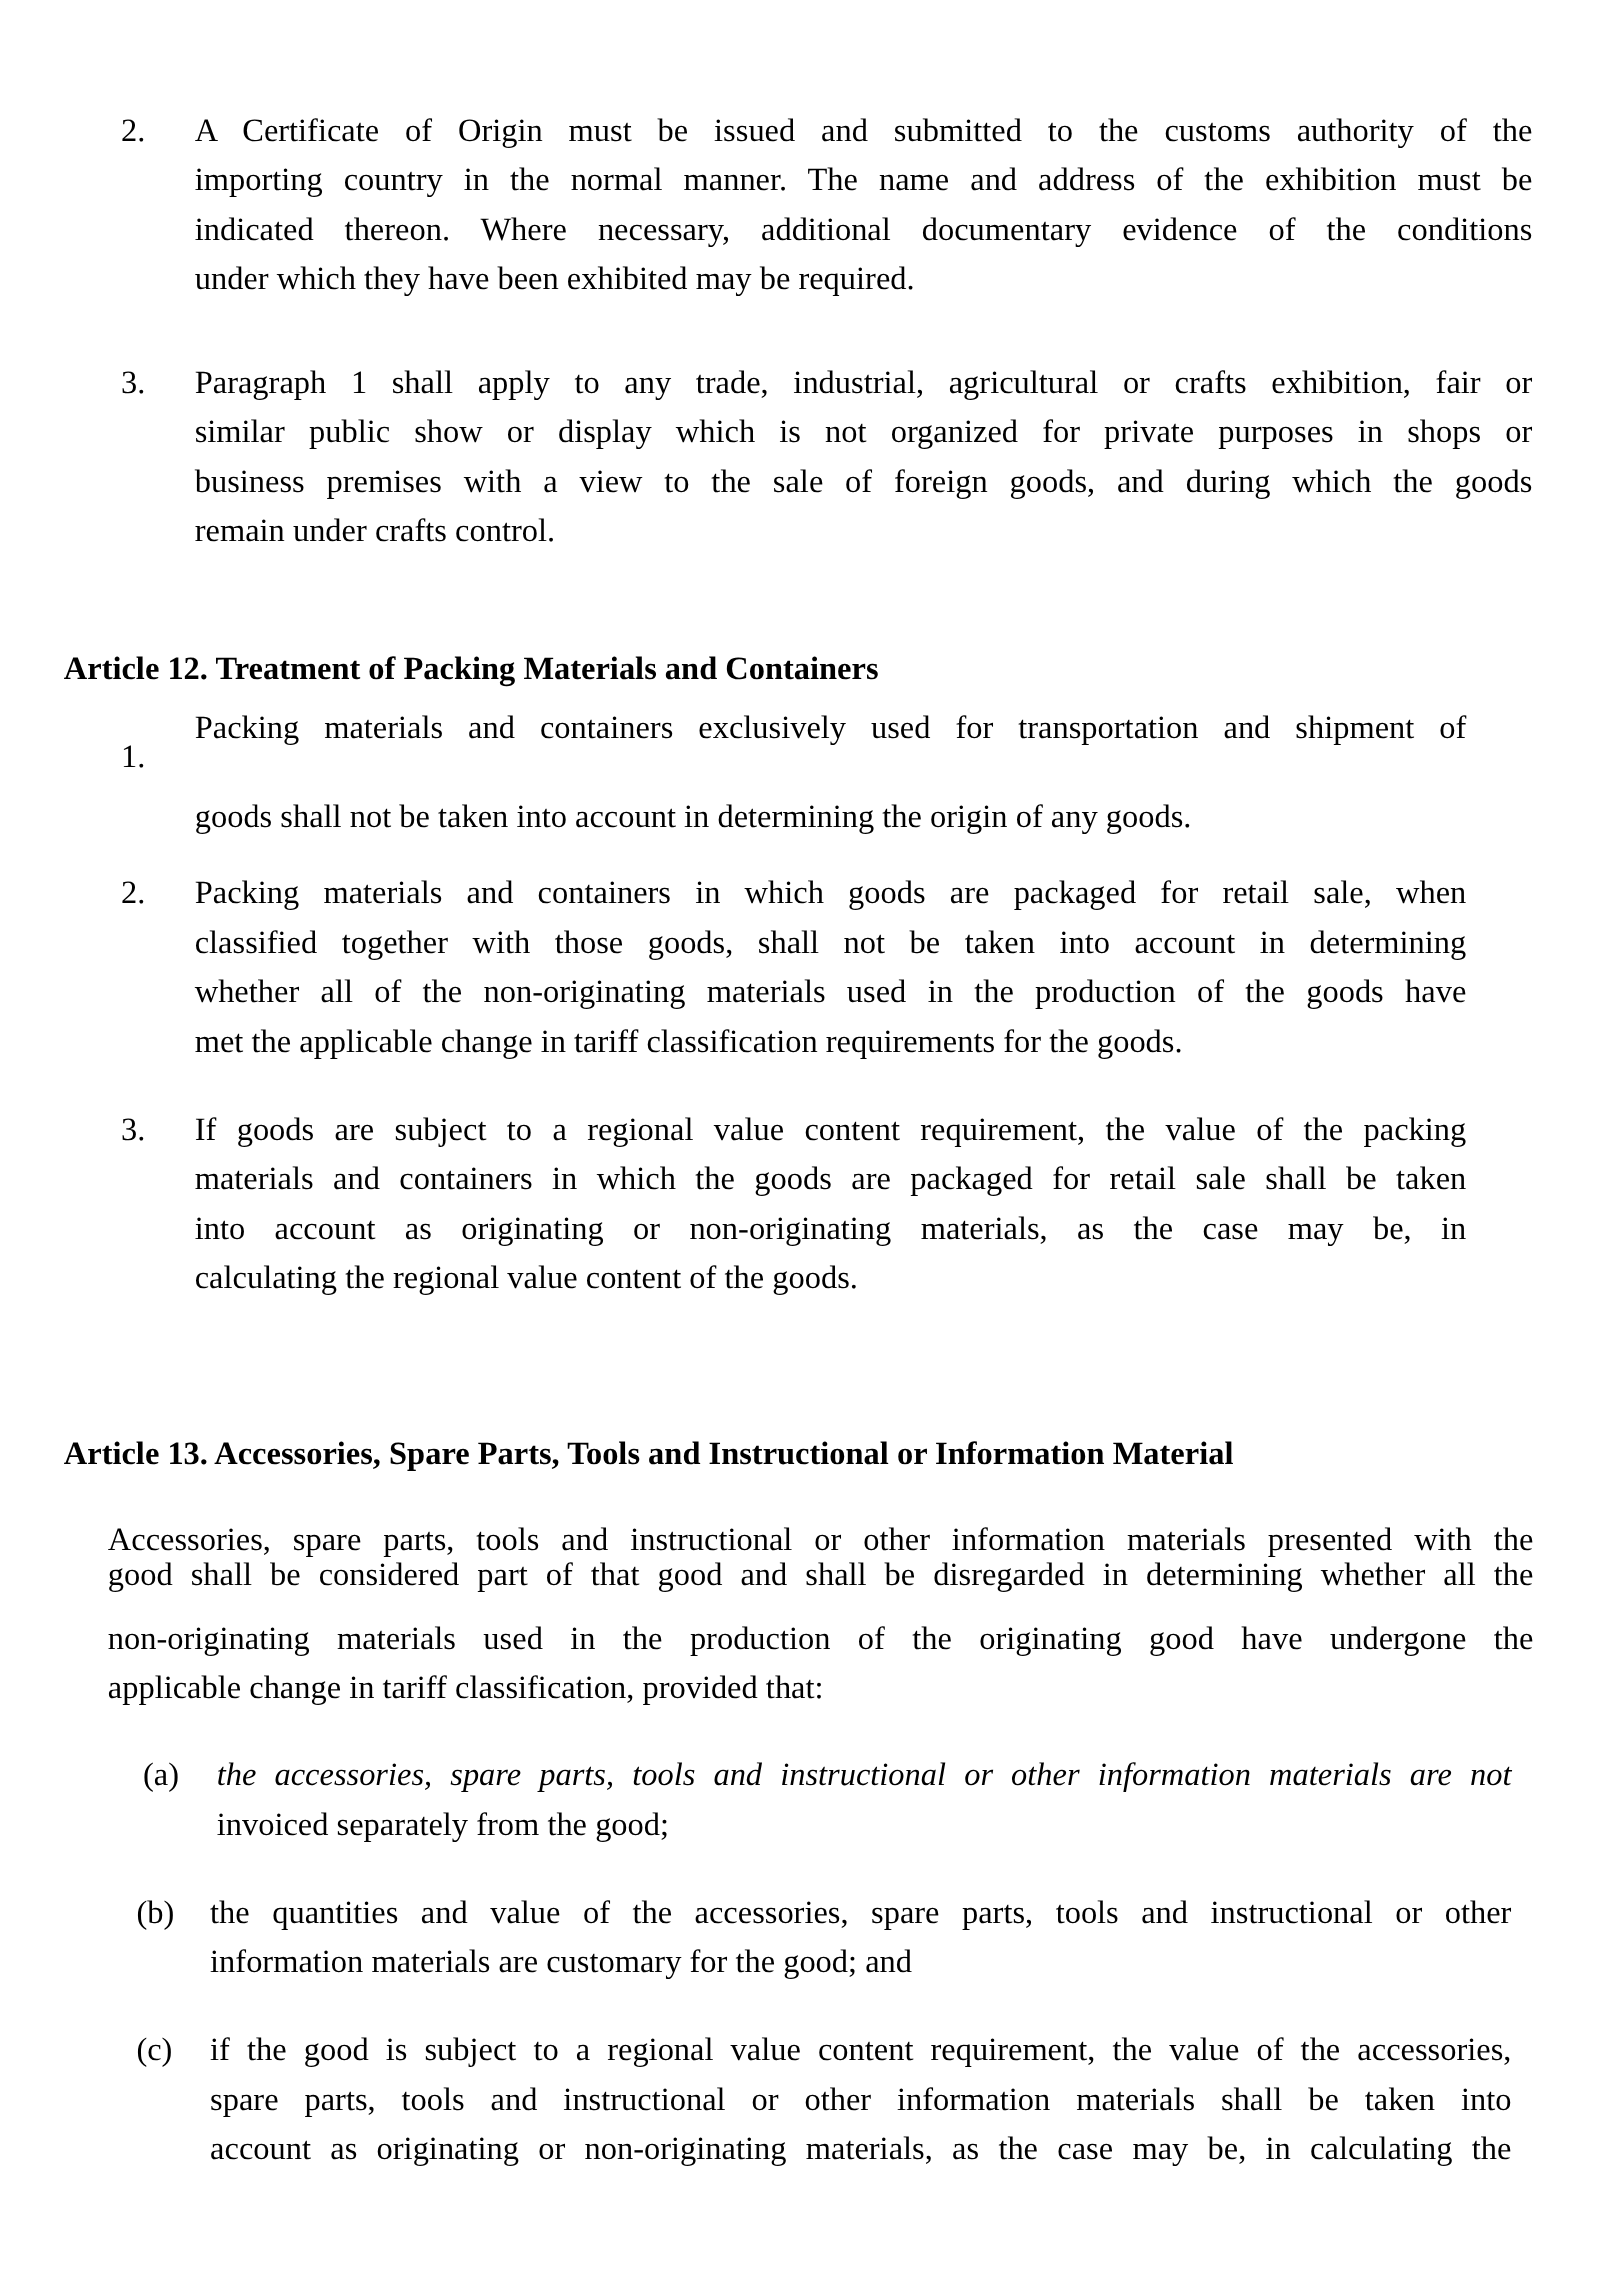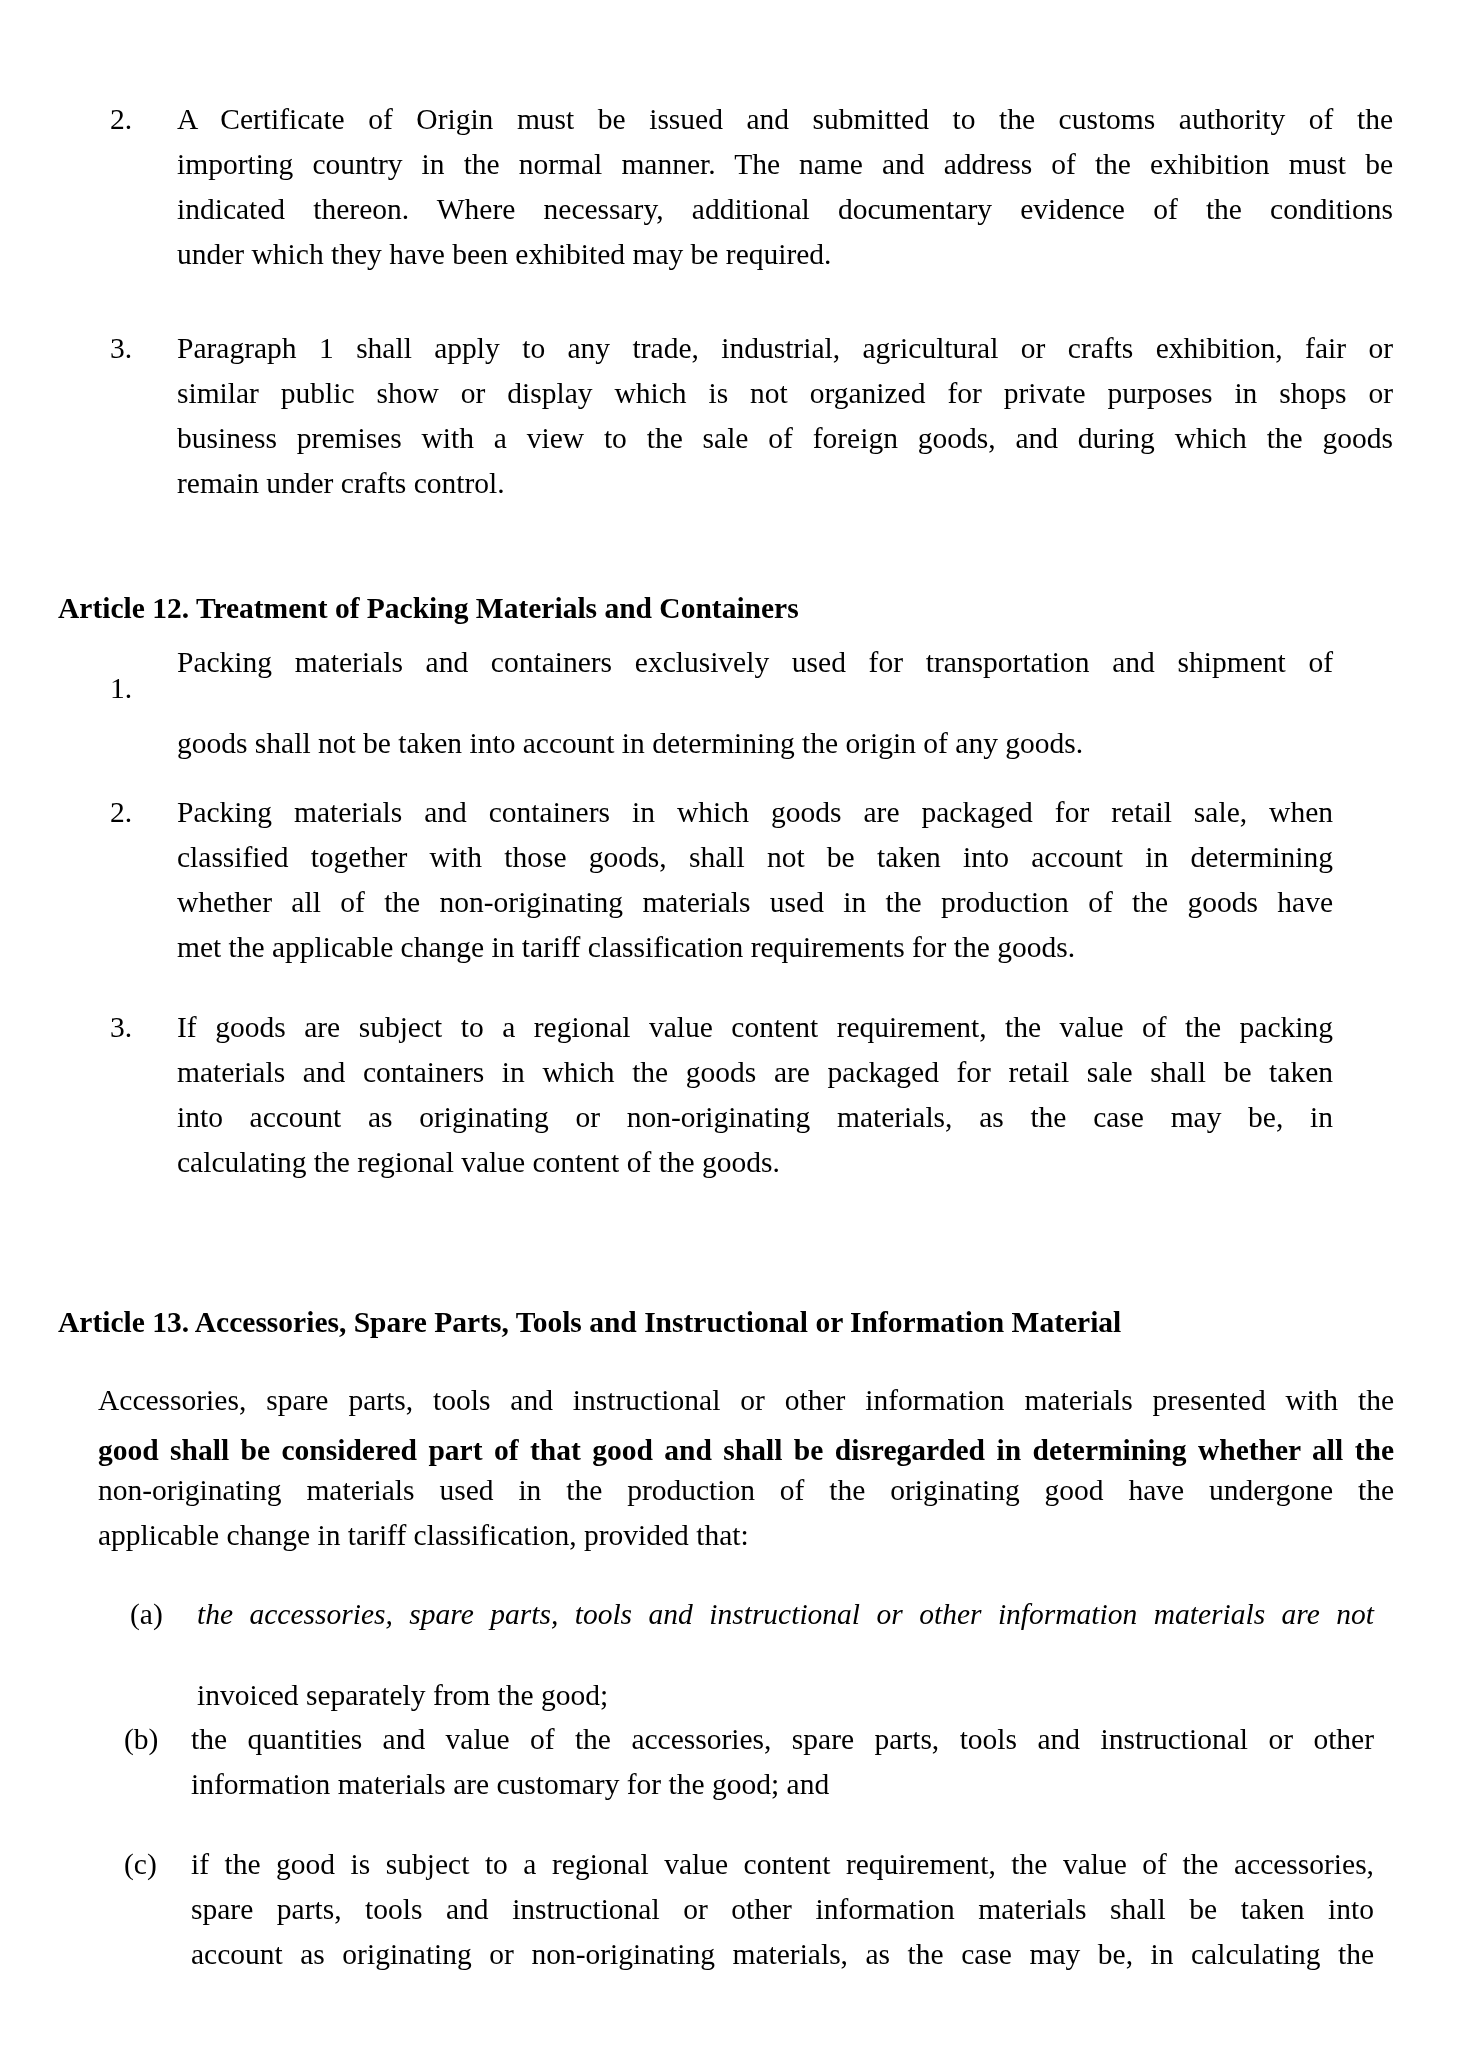--- a/index.html
+++ b/index.html
@@ -76,29 +76,29 @@
   <div class="line" style="top:0px;">If goods are subject to a regional value content requirement, the value of the packing</div>
   <div class="line" style="top:45px;">materials and containers in which the goods are packaged for retail sale shall be taken</div>
   <div class="line" style="top:90px;">into account as originating or non-originating materials, as the case may be, in</div>
   <div class="line last" style="top:135px;">calculating the regional value content of the goods.</div>
 </div>
 
 <div class="heading" style="left:58px; top:1300px;">Article 13. Accessories, Spare Parts, Tools and Instructional or Information Material</div>
 
 <div class="block" style="left:98px; top:1378px; width:1296px; height:180px;">
   <div class="line" style="top:0px;">Accessories, spare parts, tools and instructional or other information materials presented with the</div>
-  <div class="line" style="top:50px;font-weight:bold;">good shall be considered part of that good and shall be disregarded in determining whether all the</div>
+  <div class="line" style="top:32px;">good shall be considered part of that good and shall be disregarded in determining whether all the</div>
   <div class="line" style="top:90px;">non-originating materials used in the production of the originating good have undergone the</div>
   <div class="line last" style="top:135px;">applicable change in tariff classification, provided that:</div>
 </div>
 
 <div class="num" style="left:130px; top:1592px;">(a)</div>
 <div class="block" style="left:197px; top:1592px; width:1177px; height:90px;">
   <div class="line" style="top:0px;font-style:italic;">the accessories, spare parts, tools and instructional or other information materials are not</div>
-  <div class="line last" style="top:45px;margin-top:36px;">invoiced separately from the good;</div>
+  <div class="line last" style="top:45px;">invoiced separately from the good;</div>
 </div>
 
 <div class="num" style="left:124px; top:1717px;">(b)</div>
 <div class="block" style="left:191px; top:1717px; width:1183px; height:90px;">
   <div class="line" style="top:0px;">the quantities and value of the accessories, spare parts, tools and instructional or other</div>
   <div class="line last" style="top:45px;">information materials are customary for the good; and</div>
 </div>
 
 <div class="num" style="left:124px; top:1842px;">(c)</div>
 <div class="block" style="left:191px; top:1842px; width:1183px; height:180px;">

